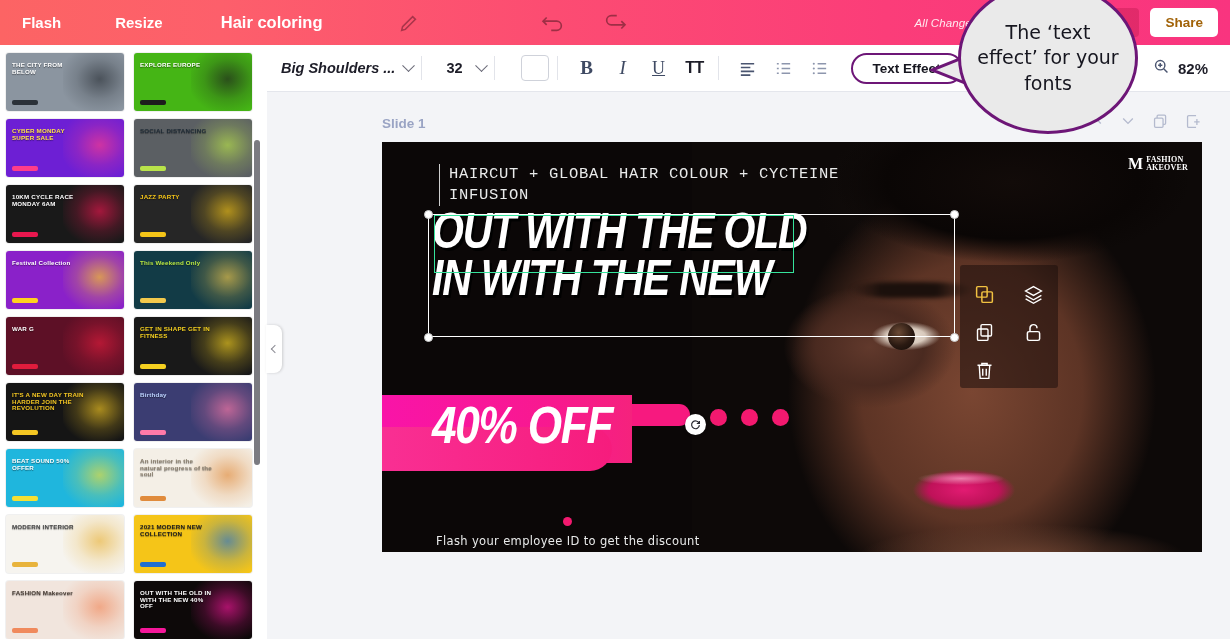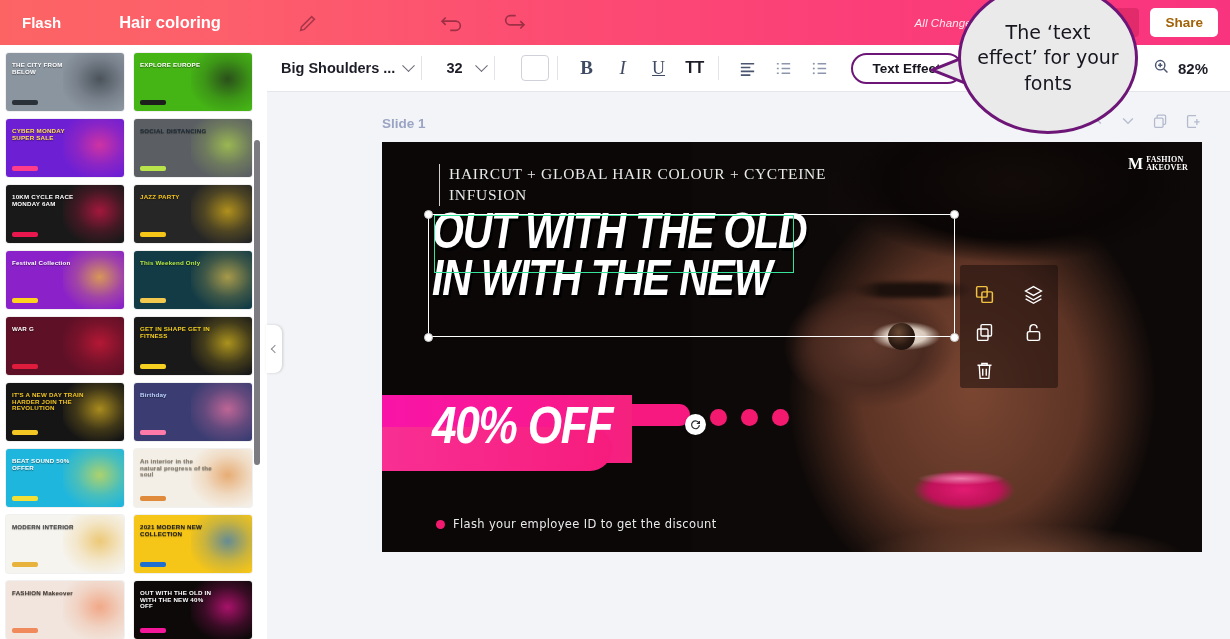--- a/index.html
+++ b/index.html
@@ -50,21 +50,21 @@
 
   
   .toolbar {
     position: absolute; top: 45px; left: 267px; width: 963px; height: 47px;
     background: #fff; border-bottom: 1px solid #e4e6ec;
     display: flex; align-items: center; z-index: 20;
   }
   .tool-sep { width: 1px; height: 24px; background: #e2e4ea; margin: 0 8px; }
   .fontname {
     display: flex; align-items: center; gap: 9px;
-    margin-left: 14px; cursor: pointer;
+    margin-left: 14px; cursor: pointer; font-style: italic;
   }
   .fontname .fn-label { font-size: 14.5px; font-weight: bold; color: #1d1d28; white-space: nowrap; }
   .chev { width: 9px; height: 9px; border-right: 1.6px solid #6a6a78; border-bottom: 1.6px solid #6a6a78;
           transform: rotate(45deg) translate(-2px,-2px); }
   .fontsize { display: flex; align-items: center; gap: 14px; margin-left: 16px; cursor: pointer; }
   .fontsize .fs-label { font-size: 14.5px; font-weight: bold; color: #1d1d28; }
   .colorbox {
     width: 28px; height: 26px; border: 1.5px solid #cfd2da; border-radius: 4px;
     background: #fff; margin-left: 18px; cursor: pointer;
   }
@@ -198,21 +198,21 @@
   .logo-m {
     font-family: "Liberation Serif", serif; font-weight: bold; font-size: 16px; line-height: 1;
     position: relative;
   }
   .logo-txt { font-family: "Liberation Serif", serif; font-weight: bold; font-size: 8px; line-height: 1.05; letter-spacing: .2px; }
 
   .kicker {
     position: absolute; left: 57px; top: 22px; width: 420px;
     color: #e9eaea; font-size: 15.5px; letter-spacing: .7px; line-height: 1.35;
     border-left: 1.5px solid #cfcfcf; padding-left: 9px; z-index: 4;
-    font-family: Liberation Serif, serif; font-weight: 300;
+    font-family: Liberation Mono, monospace; font-weight: 300;
   }
   .headline {
     position: absolute; left: 50px; top: 66px; z-index: 4;
     font-family: "Liberation Sans Narrow", "Liberation Sans", sans-serif;
     font-weight: bold; font-style: italic; color: #fff; font-size: 50px;
     line-height: .93; letter-spacing: -1.5px;
     text-shadow: 3px 3px 0 rgba(0,0,0,.85);
     transform: scaleX(.82); transform-origin: left top;
   }
   .pinkband {
@@ -233,21 +233,21 @@
     position: absolute; left: 50px; top: 257px; z-index: 5;
     font-family: "Liberation Sans Narrow", "Liberation Sans", sans-serif;
     font-weight: bold; font-style: italic; color: #fff; font-size: 52px;
     line-height: 1; letter-spacing: -1.5px; transform: scaleX(.85); transform-origin: left top;
   }
   .dots { position: absolute; left: 328px; top: 267px; display: flex; gap: 14px; z-index: 5; }
   .dot { width: 17px; height: 17px; border-radius: 50%; background: #f3196f; }
   .footnote {
     position: absolute; left: 54px; top: 375px; z-index: 5;
     color: #e9eaea; font-size: 11.5px; letter-spacing: .35px;
-    font-family: "DejaVu Sans", sans-serif; display: flex; align-items: center; gap: 8px;
+    font-family: "DejaVu Sans", sans-serif; display: flex; align-items: center; gap: 8px; flex-direction: column;
   }
   .footdot { width: 9px; height: 9px; border-radius: 50%; background: #f3196f; }
 
   
   .sel-outer {
     position: absolute; left: 46px; top: 72px; width: 527px; height: 123px;
     border: 1.3px solid #fff; z-index: 8; pointer-events: none;
   }
   .sel-inner {
     position: absolute; left: 52px; top: 73px; width: 360px; height: 58px;
@@ -281,20 +281,21 @@
   }
   .newslide span { font-size: 12.5px; font-weight: bold; color: #8e99bd; }
 </style>
 </head>
 <body>
 
 <div id="app">
 
   <div class="topbar">
     <div class="tb-menu tb-file">Flash</div>
+    <div class="tb-menu tb-resize">Resize</div>
     <div class="tb-menu tb-title">Hair coloring</div>
     <div class="tb-pencil">
       <svg viewBox="0 0 24 24" fill="none" stroke="#8e2a3e" stroke-width="1.7" width="22" height="22">
         <path d="M4 20l1-4L16 5l3 3L8 19l-4 1z"></path>
       </svg>
     </div>
     <div class="tb-undoredo">
       <div class="tb-ico">
         <svg viewBox="0 0 30 24" fill="none" stroke="#8e2a3e" stroke-width="1.8" width="28" height="22">
           <path d="M7 6 L3 10 L7 14"></path>

